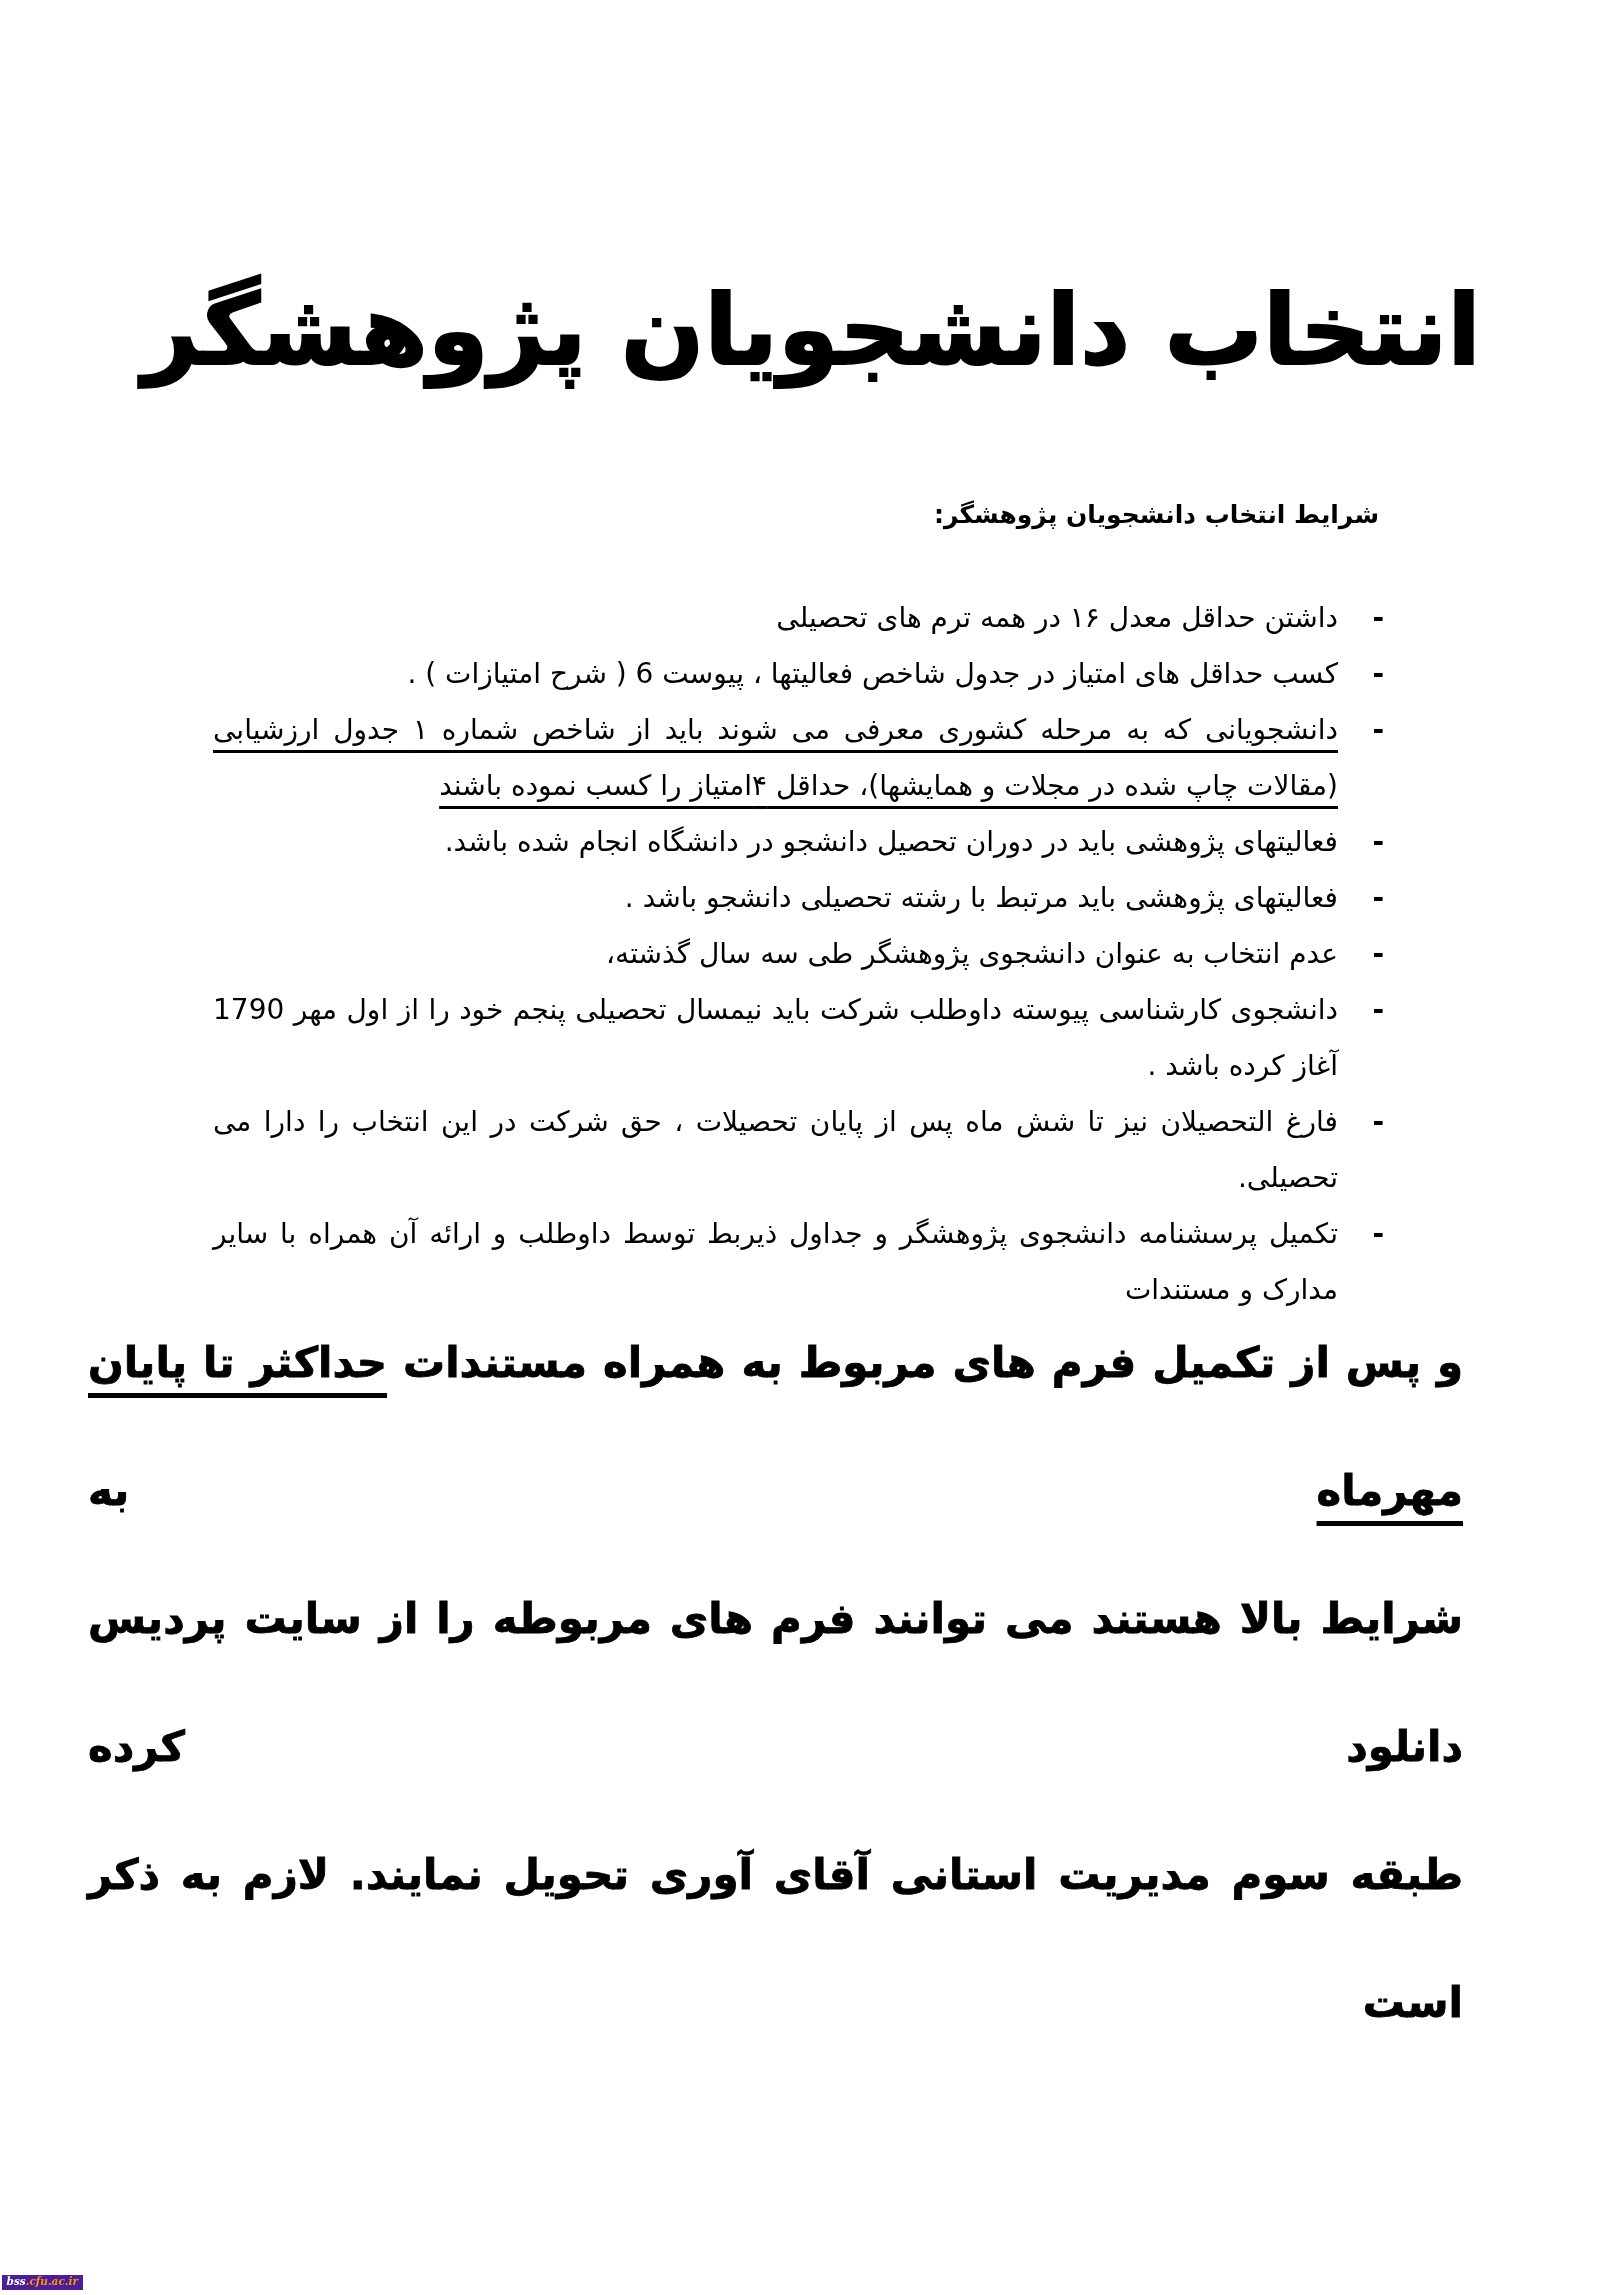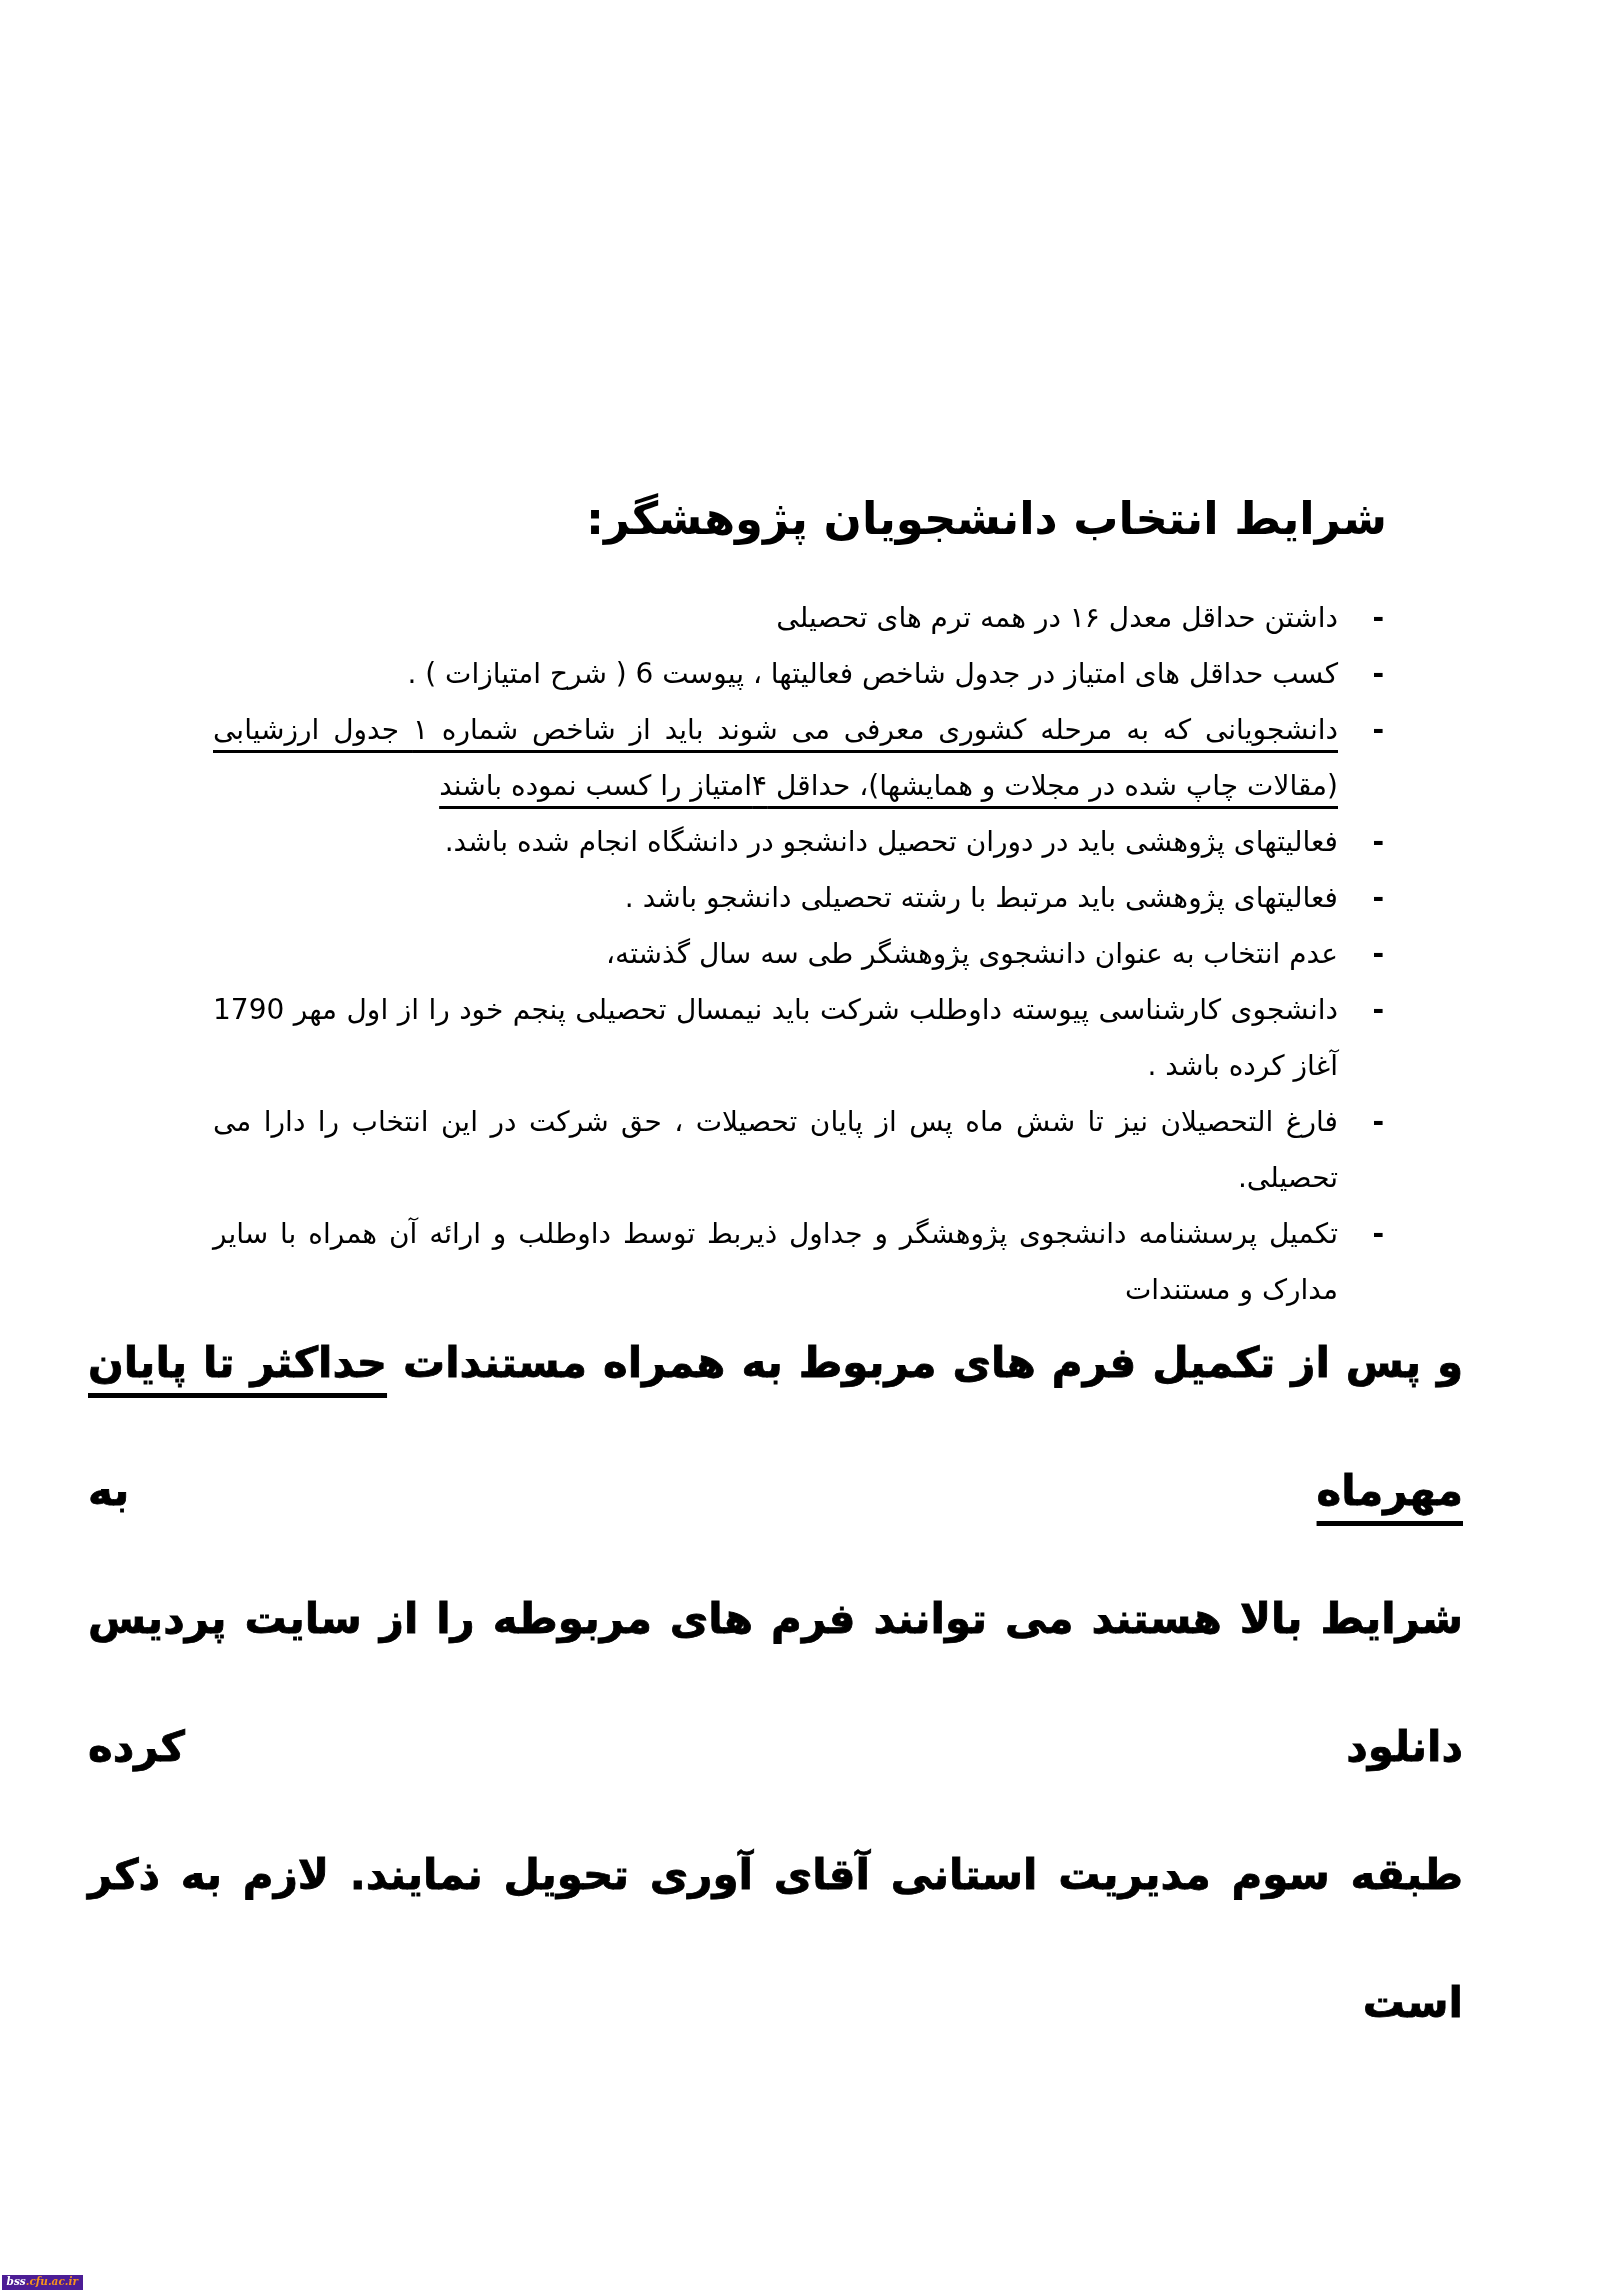--- a/index.html
+++ b/index.html
@@ -23,22 +23,22 @@
     font-size: 98px;
     font-weight: bold;
     -webkit-text-stroke: 2px #000;
     letter-spacing: -1.3px;
     line-height: 1.3;
   }
   .subtitle {
     position: absolute;
     top: 492px;
     right: 236px;
-    margin: 0;
-    font-size: 45px;
+    margin: 8px;
+    font-size: 25px;
     font-weight: bold;
     line-height: 1.2;
     text-align: center;
   }
   ul.conditions {
     position: absolute;
     top: 590px;
     right: 239px;
     width: 1171px;
     margin: 0;
@@ -98,20 +98,21 @@
     white-space: nowrap;
   }
   .badge .w { color: #ffffff; }
   .badge .o { color: #f7941d; }
 </style>
 </head>
 <body>
 
 <div class="page">
 
+  <h1 class="title">انتخاب دانشجویان پژوهشگر</h1>
 
   <h2 class="subtitle">شرایط انتخاب دانشجویان پژوهشگر:</h2>
 
   <ul class="conditions">
       <li>
         <span class="marker">-</span>
         <span class="cond-text">داشتن حداقل معدل ۱۶ در همه ترم های تحصیلی</span>
       </li>
       <li>
         <span class="marker">-</span>

